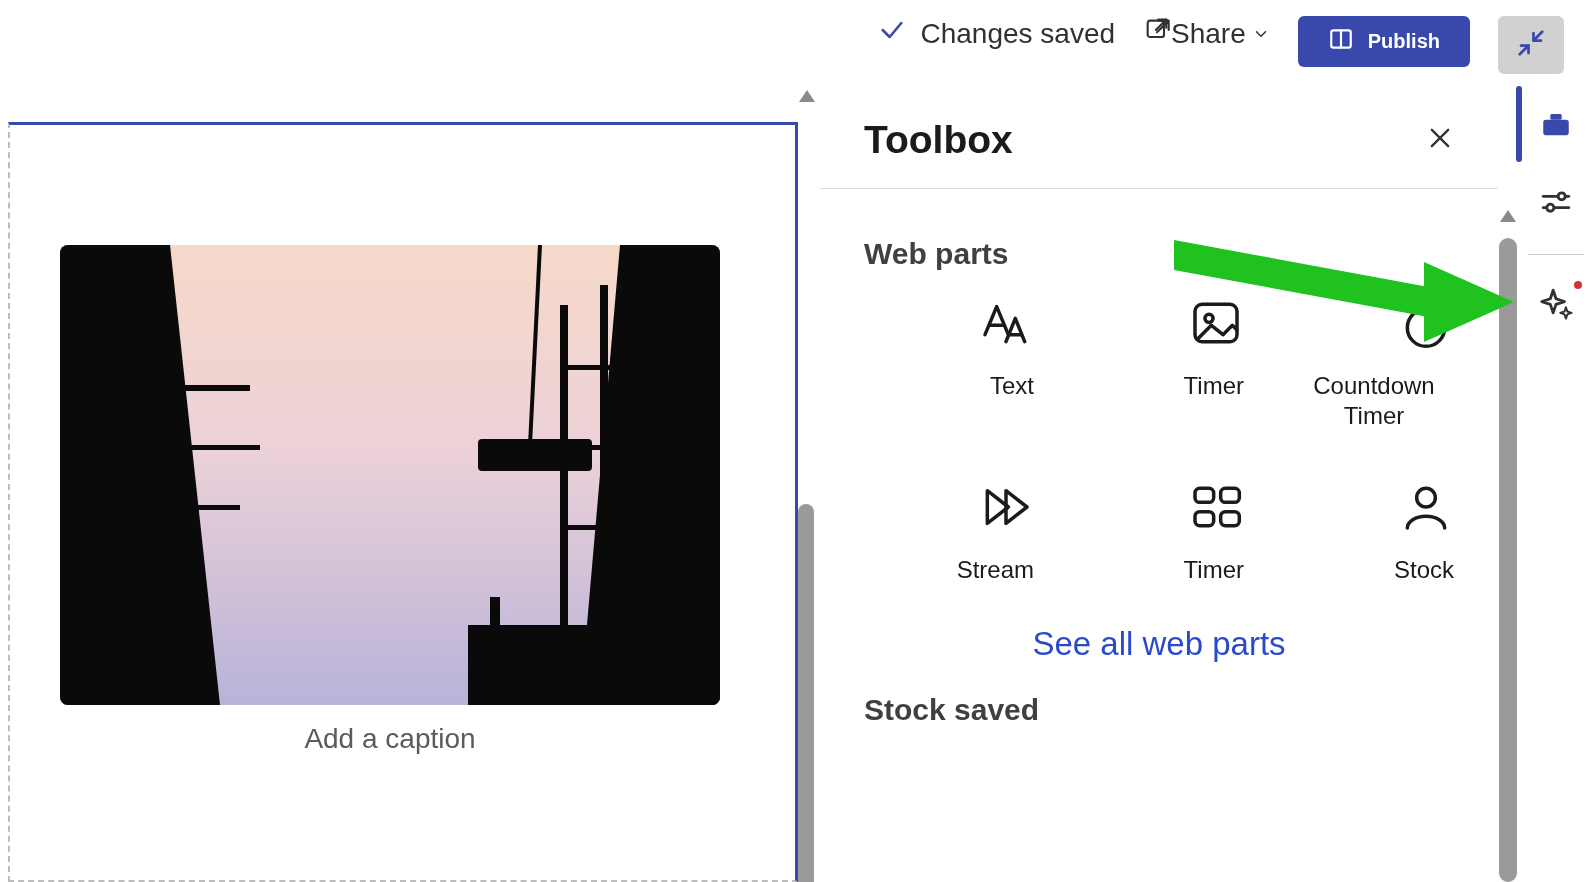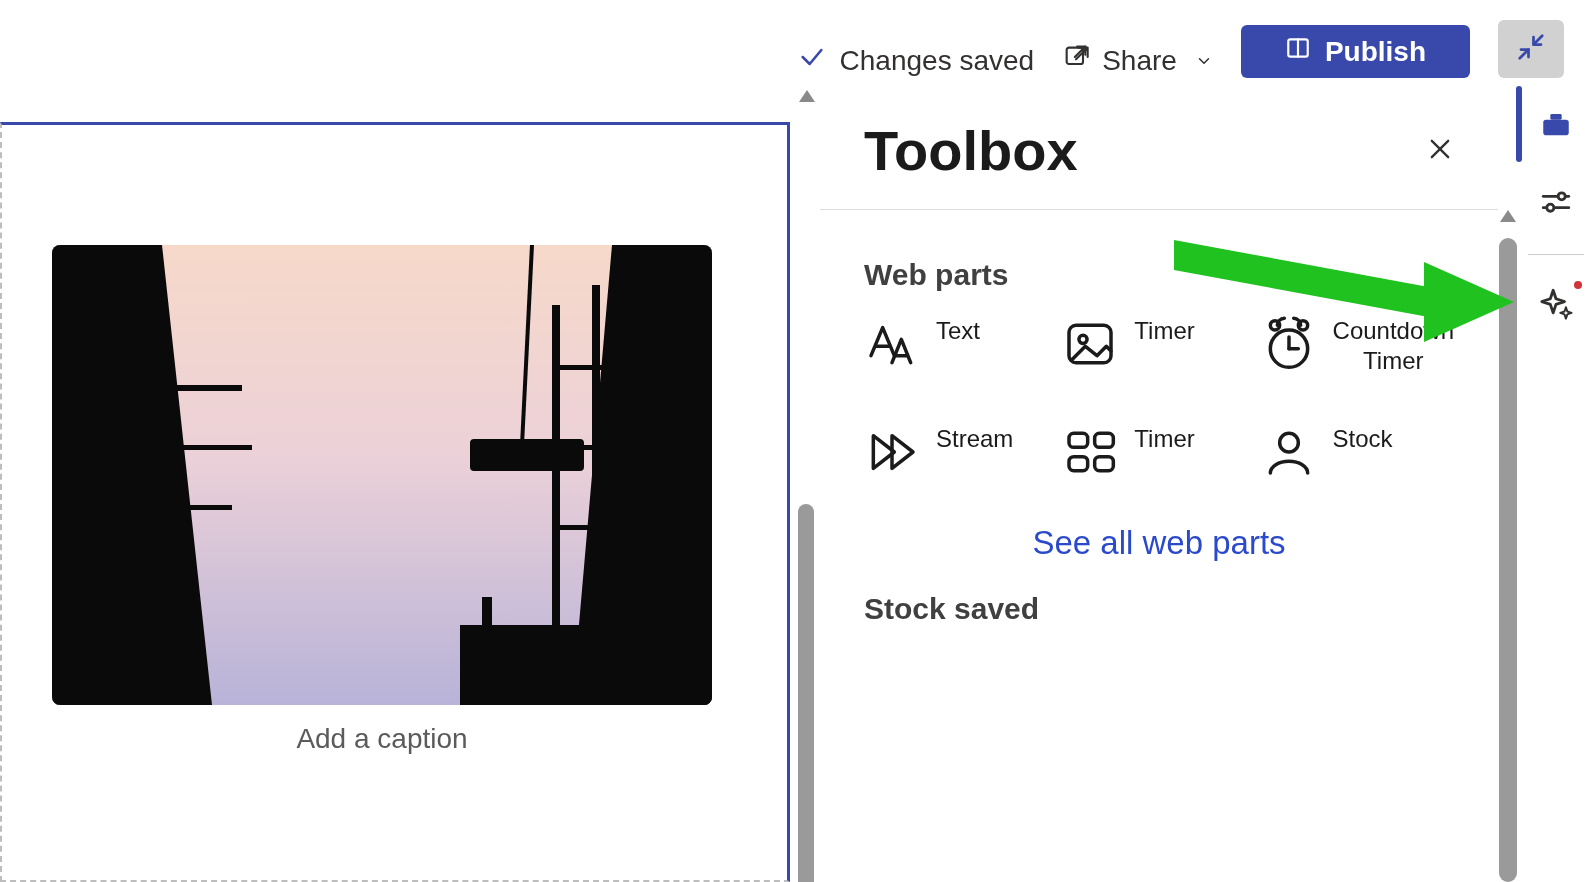--- a/index.html
+++ b/index.html
@@ -10,78 +10,78 @@
     height: 882px;
     font-family: "Segoe UI", Arial, sans-serif;
     background: #ffffff;
     overflow: hidden;
     color: #323130;
   }
 
   
   .topbar {
     position: absolute;
-    top: 0;
+    top: 16px;
     left: 0;
     right: 0;
     height: 78px;
     display: flex;
-    align-items: flex-end;
+    align-items: flex-start;
     justify-content: flex-end;
     padding-right: 24px;
     gap: 28px;
   }
   .status {
     display: flex;
     align-items: center;
     gap: 14px;
     font-size: 28px;
     color: #323130;
   }
   .status svg { width: 28px; height: 28px; }
   .share {
     display: flex;
     align-items: center;
-    gap: 12px;
+    gap: 0;
     font-size: 28px;
     color: #323130;
     cursor: pointer;
   }
   .share svg.icon { width: 28px; height: 28px; }
   .share svg.chev { width: 18px; height: 18px; margin-left: 6px; }
   .publish-btn {
     display: flex;
     align-items: center;
     gap: 14px;
     background: #3949ab;
     color: #ffffff;
     font-weight: 600;
-    font-size: 28px;
-    padding: 10px 44px;
+    font-size: 20px;
+    padding: 10px 30px;
     border-radius: 6px;
     border: none;
     cursor: pointer;
   }
   .publish-btn svg { width: 26px; height: 26px; }
   .collapse-btn {
     width: 66px;
     height: 58px;
     background: #d1d1d1;
     border-radius: 6px;
     display: flex;
     align-items: center;
     justify-content: center;
     cursor: pointer;
   }
   .collapse-btn svg { width: 30px; height: 30px; }
 
   
   .canvas {
     position: absolute;
-    left: 0;
+    left: 8px;
     top: 122px;
     width: 790px;
     bottom: 0;
     border-left: 2px dashed #bdbdbd;
     border-bottom: 2px dashed #bdbdbd;
     border-top: 3px solid #3949ab;
     border-right: 3px solid #3949ab;
   }
   .image-holder {
     position: absolute;
@@ -142,21 +142,21 @@
   }
   .panel-head {
     display: flex;
     align-items: center;
     justify-content: space-between;
     padding: 34px 44px 26px 44px;
     border-bottom: 1px solid #dcdcdc;
   }
   .panel-head h1 {
     margin: 0;
-    font-size: 56px;
+    font-size: 39px;
     font-weight: 700;
     color: #1b1b1b;
   }
   .panel-head .close { cursor: pointer; }
   .panel-head .close svg { width: 28px; height: 28px; }
 
   .panel-body { padding: 20px 44px 0 44px; position: relative; }
   .section-title {
     font-size: 30px;
     font-weight: 700;
@@ -166,22 +166,22 @@
 
   .webparts-grid {
     display: grid;
     grid-template-columns: repeat(3, 1fr);
     column-gap: 40px;
     row-gap: 48px;
     margin-top: 24px;
   }
   .wp {
     display: flex;
-    flex-direction: row;
-    align-items: flex-start;
+    flex-direction: column;
+    align-items: flex-end;
     gap: 16px;
     cursor: pointer;
   }
   .wp svg { width: 56px; height: 56px; }
   .wp .label {
     font-size: 24px;
     text-align: center;
     line-height: 1.25;
     color: #1b1b1b;
     max-width: 160px;

